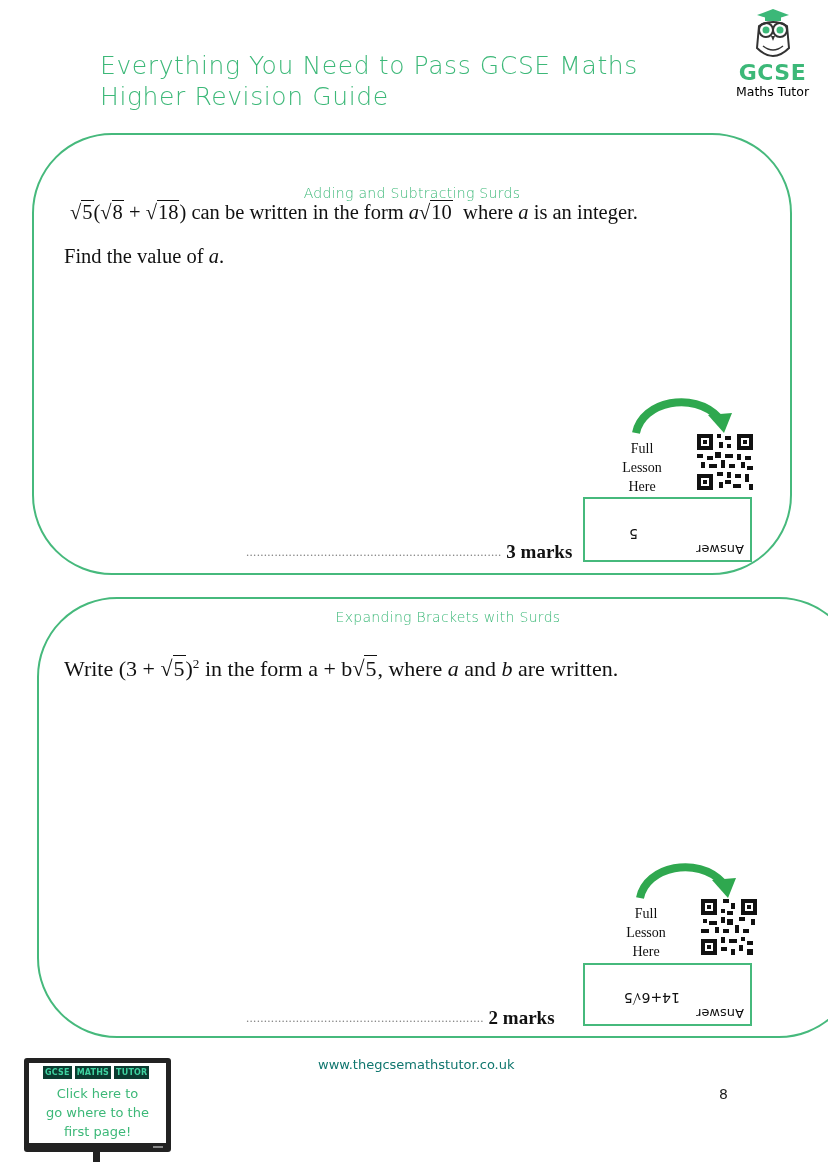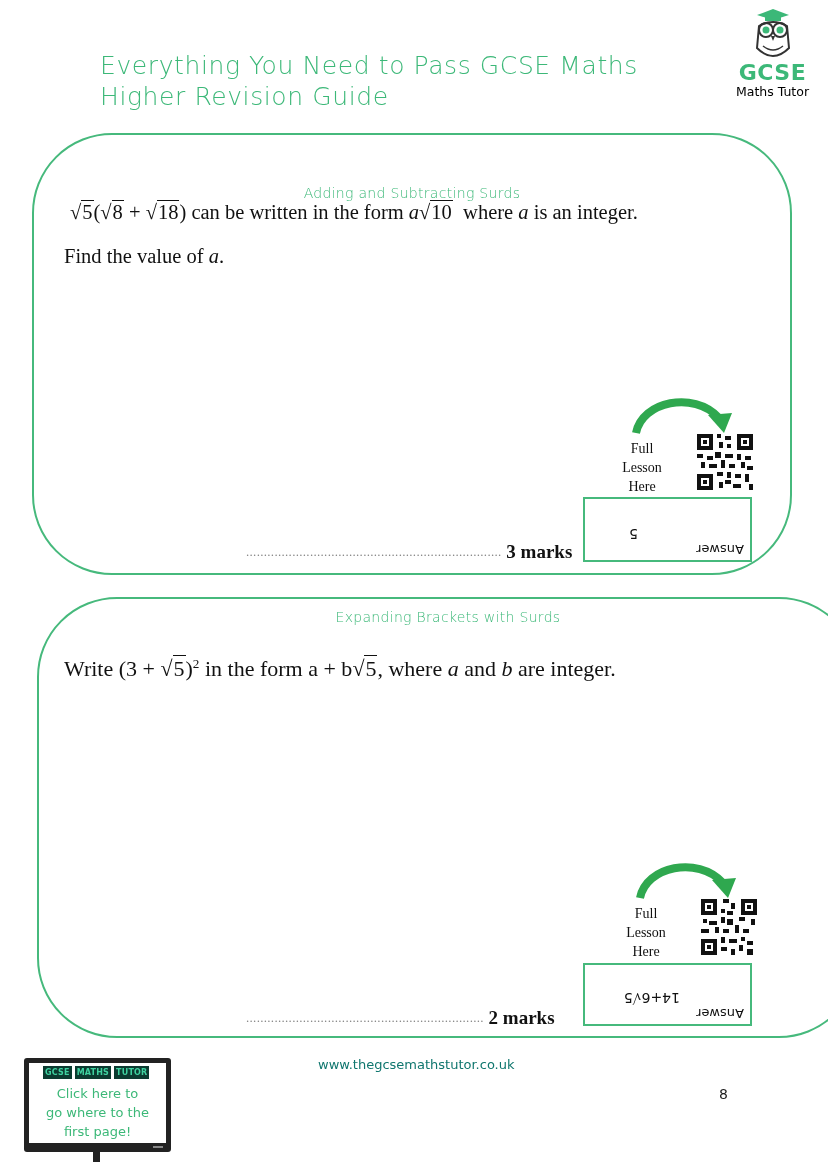--- a/index.html
+++ b/index.html
@@ -148,21 +148,21 @@
       <div class="answer-label">Answer</div>
       <div class="answer-value" style="left:112px;">5</div>
     </div>
   </div>
 </div>
 
 <div class="card card2">
   <div class="card-title">Expanding Brackets with Surds</div>
 
   <div class="q q2a">
-    <span>Write (3 + </span><span class="sqrt"><span class="rad">√</span><span class="ov">5</span></span><span>)</span><sup>2</sup><span> in the form a + b</span><span class="sqrt"><span class="rad">√</span><span class="ov">5</span></span><span>, where </span><i>a</i><span> and </span><i>b</i><span> are integer.</span>
+    <span>Write (3 + </span><span class="sqrt"><span class="rad">√</span><span class="ov">5</span></span><span>)</span><sup>2</sup><span> in the form a + b</span><span class="sqrt"><span class="rad">√</span><span class="ov">5</span></span><span>, where </span><i>a</i><span> and </span><i>b</i><span> are written.</span>
   </div>
 
   <div class="lesson" style="left:567px; top:263px;">
     <svg class="arrow" width="105" height="38" viewBox="0 0 105 38">
       <path d="M4,36 C10,4 62,-6 86,20" fill="none" stroke="#2fa84f" stroke-width="8"></path>
       <polygon points="76,18 100,16 92,36" fill="#2fa84f"></polygon>
     </svg>
     <div class="lesson-text">
       <div>Full</div>
       <div>Lesson</div>

